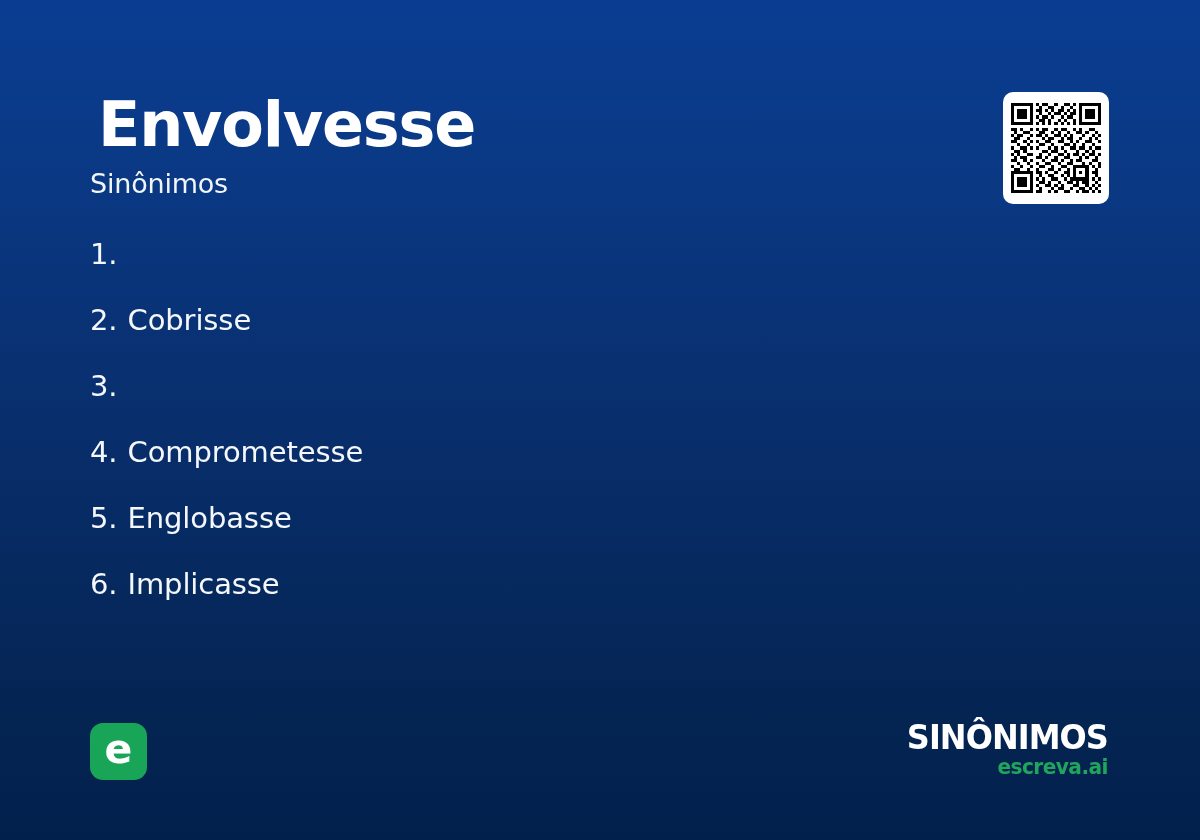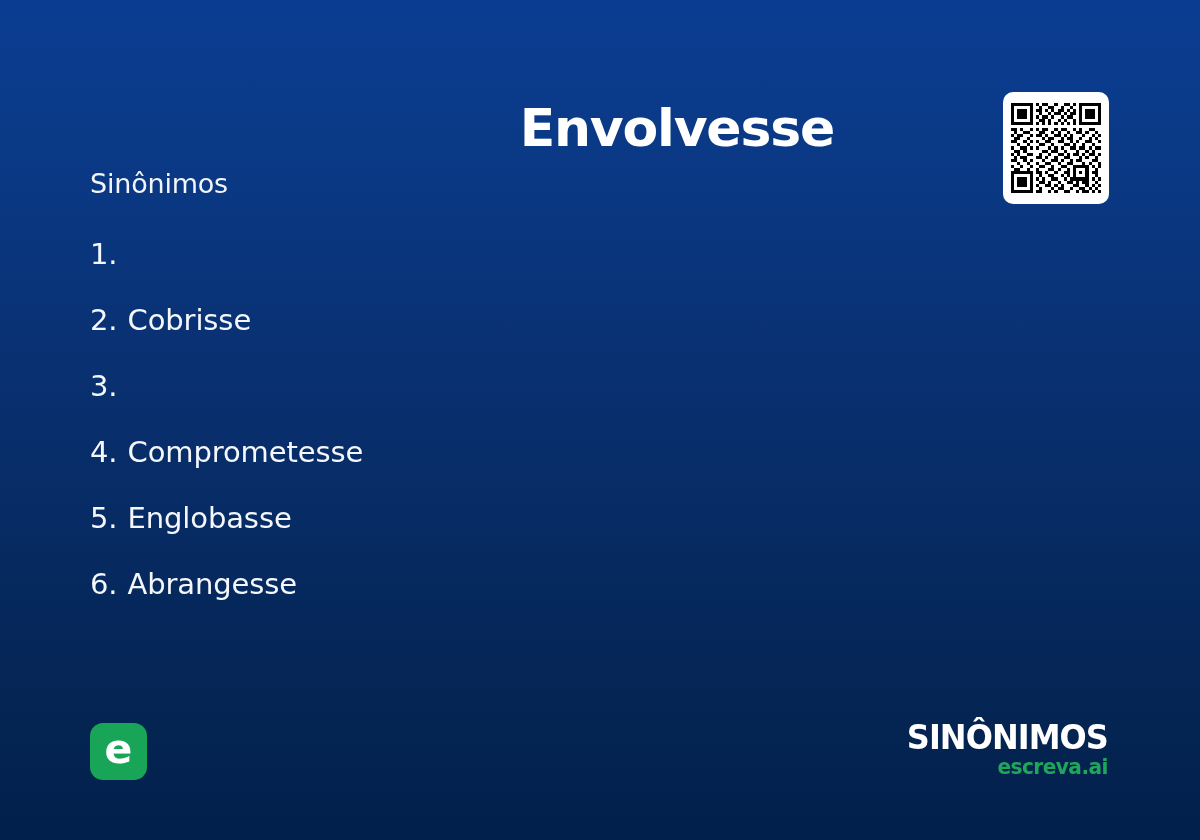--- a/index.html
+++ b/index.html
@@ -29,28 +29,27 @@
   }
 
   
   .header {
     position: absolute;
     left: 90px;
     top: 86px;
     width: 760px;
   }
   .title {
-    margin: 16px;
+    margin: 8px;
     font-family: "DejaVu Sans", sans-serif;
     font-weight: 700;
-    font-size: 52px;
+    font-size: 62px;
     line-height: 1.0;
     letter-spacing: -1.2px;
     color: #ffffff;
-    text-align: right;
   }
   .subtitle {
     margin: 14px 0 0 0;
     font-family: "DejaVu Sans", sans-serif;
     font-weight: 400;
     font-size: 27px;
     line-height: 1.0;
     letter-spacing: -0.2px;
     color: #f2f5fa;
   }
@@ -430,21 +429,21 @@
     <li>
       <span class="syn-index">4.</span>
       <span>Comprometesse</span>
     </li>
     <li>
       <span class="syn-index">5.</span>
       <span>Englobasse</span>
     </li>
     <li>
       <span class="syn-index">6.</span>
-      <span>Abrangesse</span>
+      <span>Implicasse</span>
     </li>
   </ul>
 
   <div class="brand-mark">
     <span class="glyph">e</span>
   </div>
 
   <div class="brand-logo">
     <span class="brand-logo-main">SINÔNIMOS</span>
     <span class="brand-logo-sub">escreva.ai</span>

